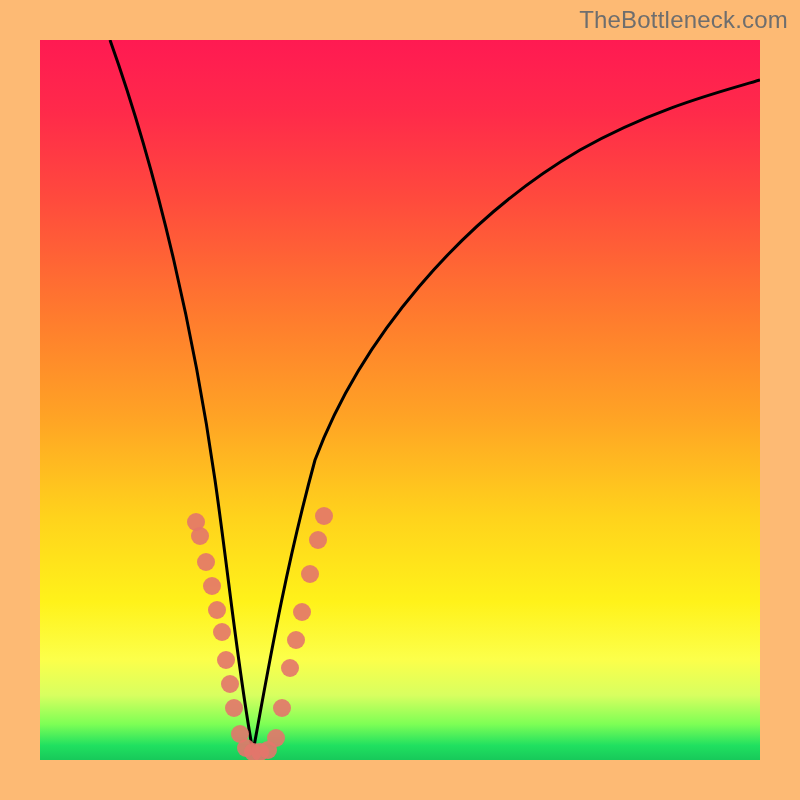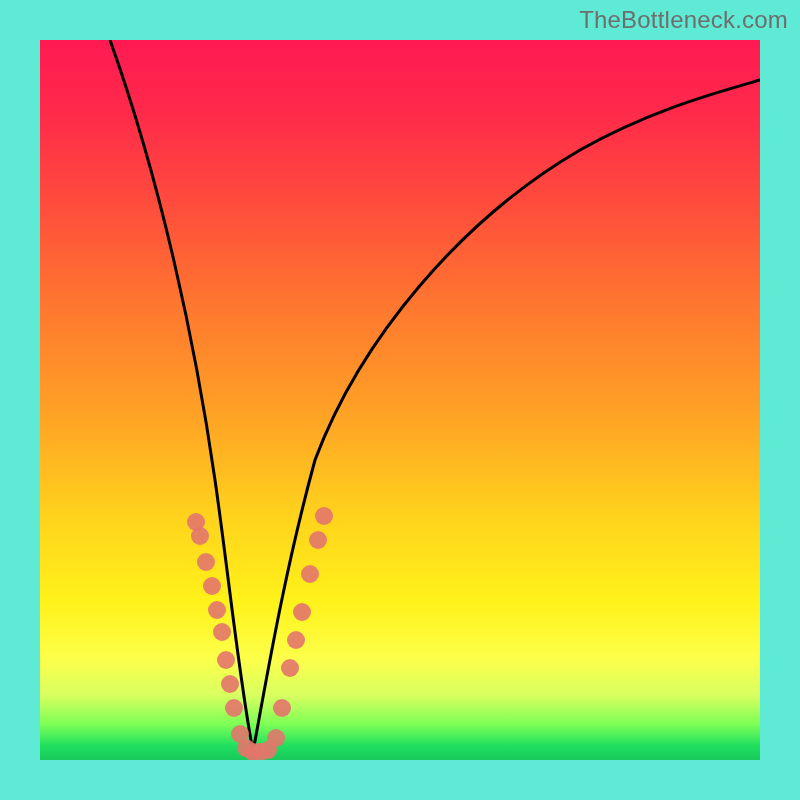--- a/index.html
+++ b/index.html
@@ -10,21 +10,21 @@
     background: #000;
     overflow: hidden;
     font-family: Arial, Helvetica, sans-serif;
   }
   .frame {
     position: absolute;
     left: 0;
     top: 0;
     width: 800px;
     height: 800px;
-    background: #5eead4;
+    background: #fdba74;
   }
   .plot-area {
     position: absolute;
     left: 40px;
     top: 40px;
     width: 720px;
     height: 720px;
     
     background: linear-gradient(
       to bottom,

